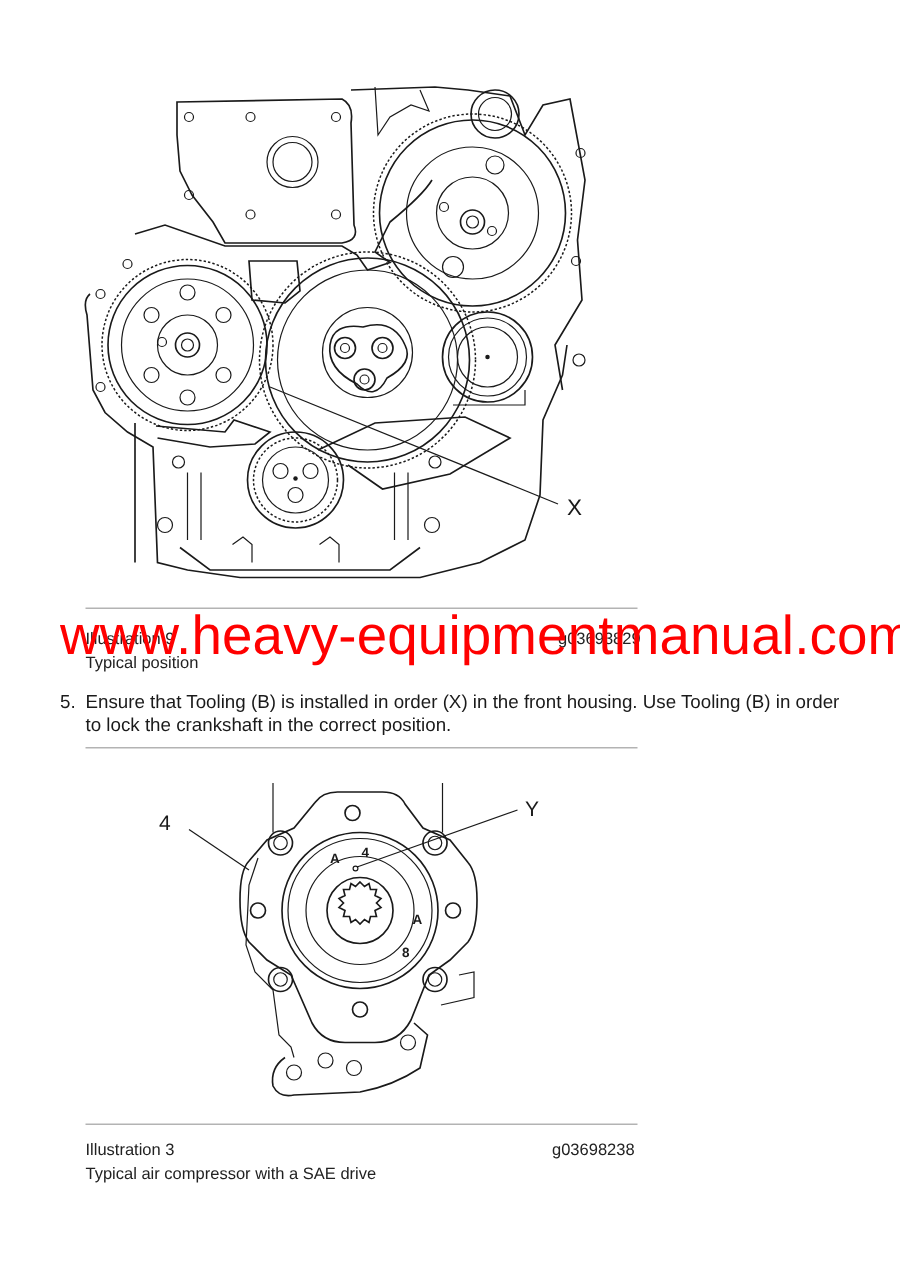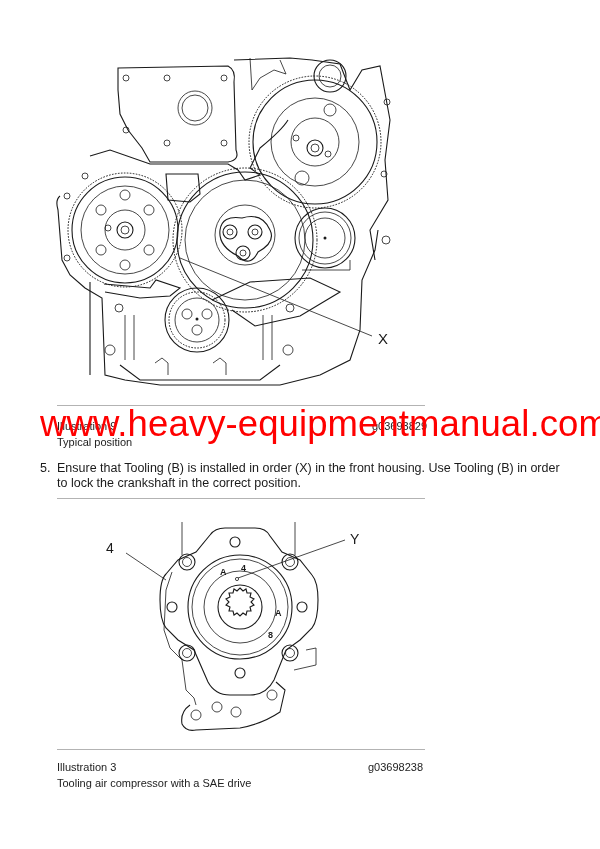--- a/index.html
+++ b/index.html
@@ -171,13 +171,13 @@
   <line class="lt" x1="36" y1="53" x2="76" y2="80"></line>
   <line class="lt" x1="148" y1="78" x2="255" y2="40"></line>
 </svg>
 <span class="abs" style="left:106px;top:540px;font-size:14px;color:#1a1a1a;">4</span>
 <span class="abs" style="left:350px;top:531px;font-size:14px;color:#1a1a1a;">Y</span>
 
 <div class="rule" style="top:749px;"></div>
 
 <span class="caption" style="left:57px;top:761px;">Illustration 3</span>
 <span class="caption" style="left:368px;top:761px;">g03698238</span>
-<span class="caption" style="left:57px;top:777px;">Tooling air compressor with a SAE drive</span>
+<span class="caption" style="left:57px;top:777px;">Typical air compressor with a SAE drive</span>
 
 </body></html>

